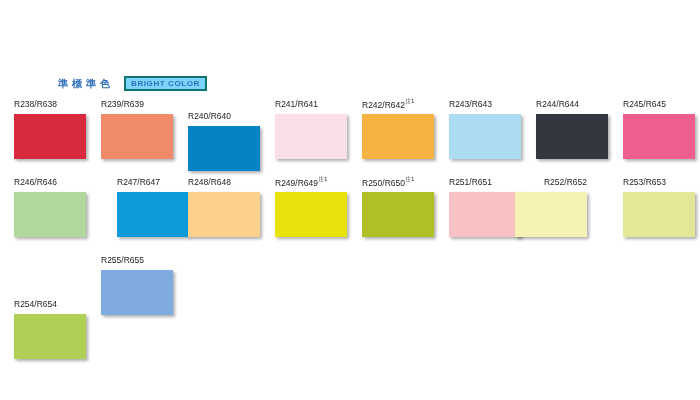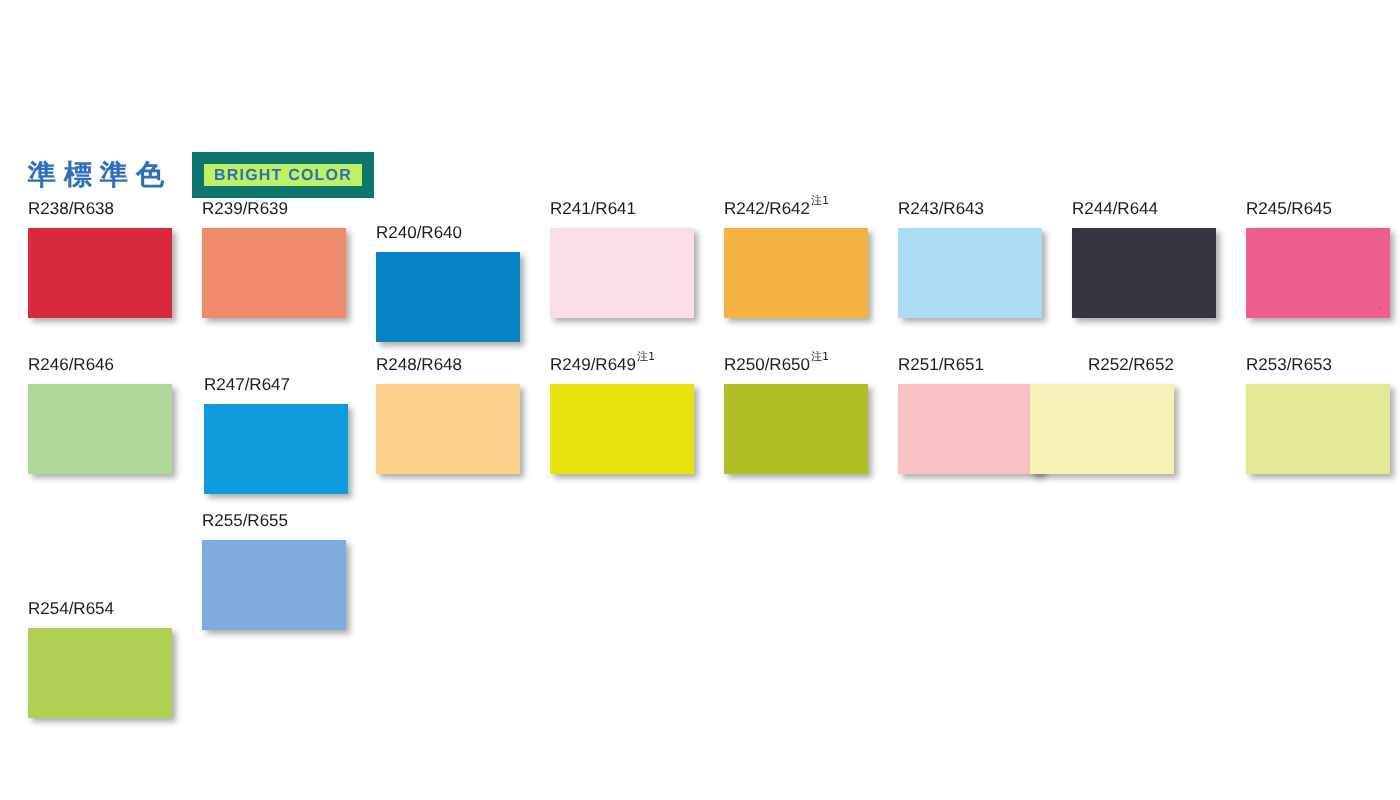--- a/index.html
+++ b/index.html
@@ -27,37 +27,38 @@
   .header {
     position: absolute;
     left: 14px;
     top: 76px;
     display: flex;
     align-items: center;
     gap: 10px;
   }
   .title-cjk {
     font-family: "DejaVu Sans", sans-serif;
-    font-size: 14px;
+    font-size: 10px;
     font-weight: bold;
     color: #2f6fba;
     letter-spacing: 4px;
     line-height: 1;
     white-space: nowrap;
+    margin-left: 44px;
   }
   .badge {
-    border: 6px solid #0f766e;
+    border: 2px solid #0f766e;
     color: #2f6fba;
     font-size: 8px;
     font-weight: bold;
     letter-spacing: 0.6px;
     padding: 2px 5px 1px 5px;
     line-height: 1;
     white-space: nowrap;
-    background: #bef264;
+    background: #7dd3fc;
   }
 
   
   .grid {
     position: absolute;
     left: 14px;
     top: 100px;
     width: 680px;
   }
   .row {
@@ -136,21 +137,21 @@
         <div class="cell" style="left: 609px;">
           <div class="cell-label">R245/R645</div>
           <div class="swatch" style="background: rgb(239, 95, 141);"></div>
         </div>
       </div>
       <div class="row">
         <div class="cell" style="left: 0px;">
           <div class="cell-label">R246/R646</div>
           <div class="swatch" style="background: rgb(178, 215, 155);"></div>
         </div>
-        <div class="cell" style="left: 88px; margin-top: 10px;">
+        <div class="cell" style="left: 103px;">
           <div class="cell-label">R247/R647</div>
           <div class="swatch" style="background: rgb(13, 155, 220);"></div>
         </div>
         <div class="cell" style="left: 174px;">
           <div class="cell-label">R248/R648</div>
           <div class="swatch" style="background: rgb(251, 209, 139);"></div>
         </div>
         <div class="cell" style="left: 261px;">
           <div class="cell-label">R249/R649<sup class="note">注1</sup></div>
           <div class="swatch" style="background: rgb(233, 226, 12);"></div>

